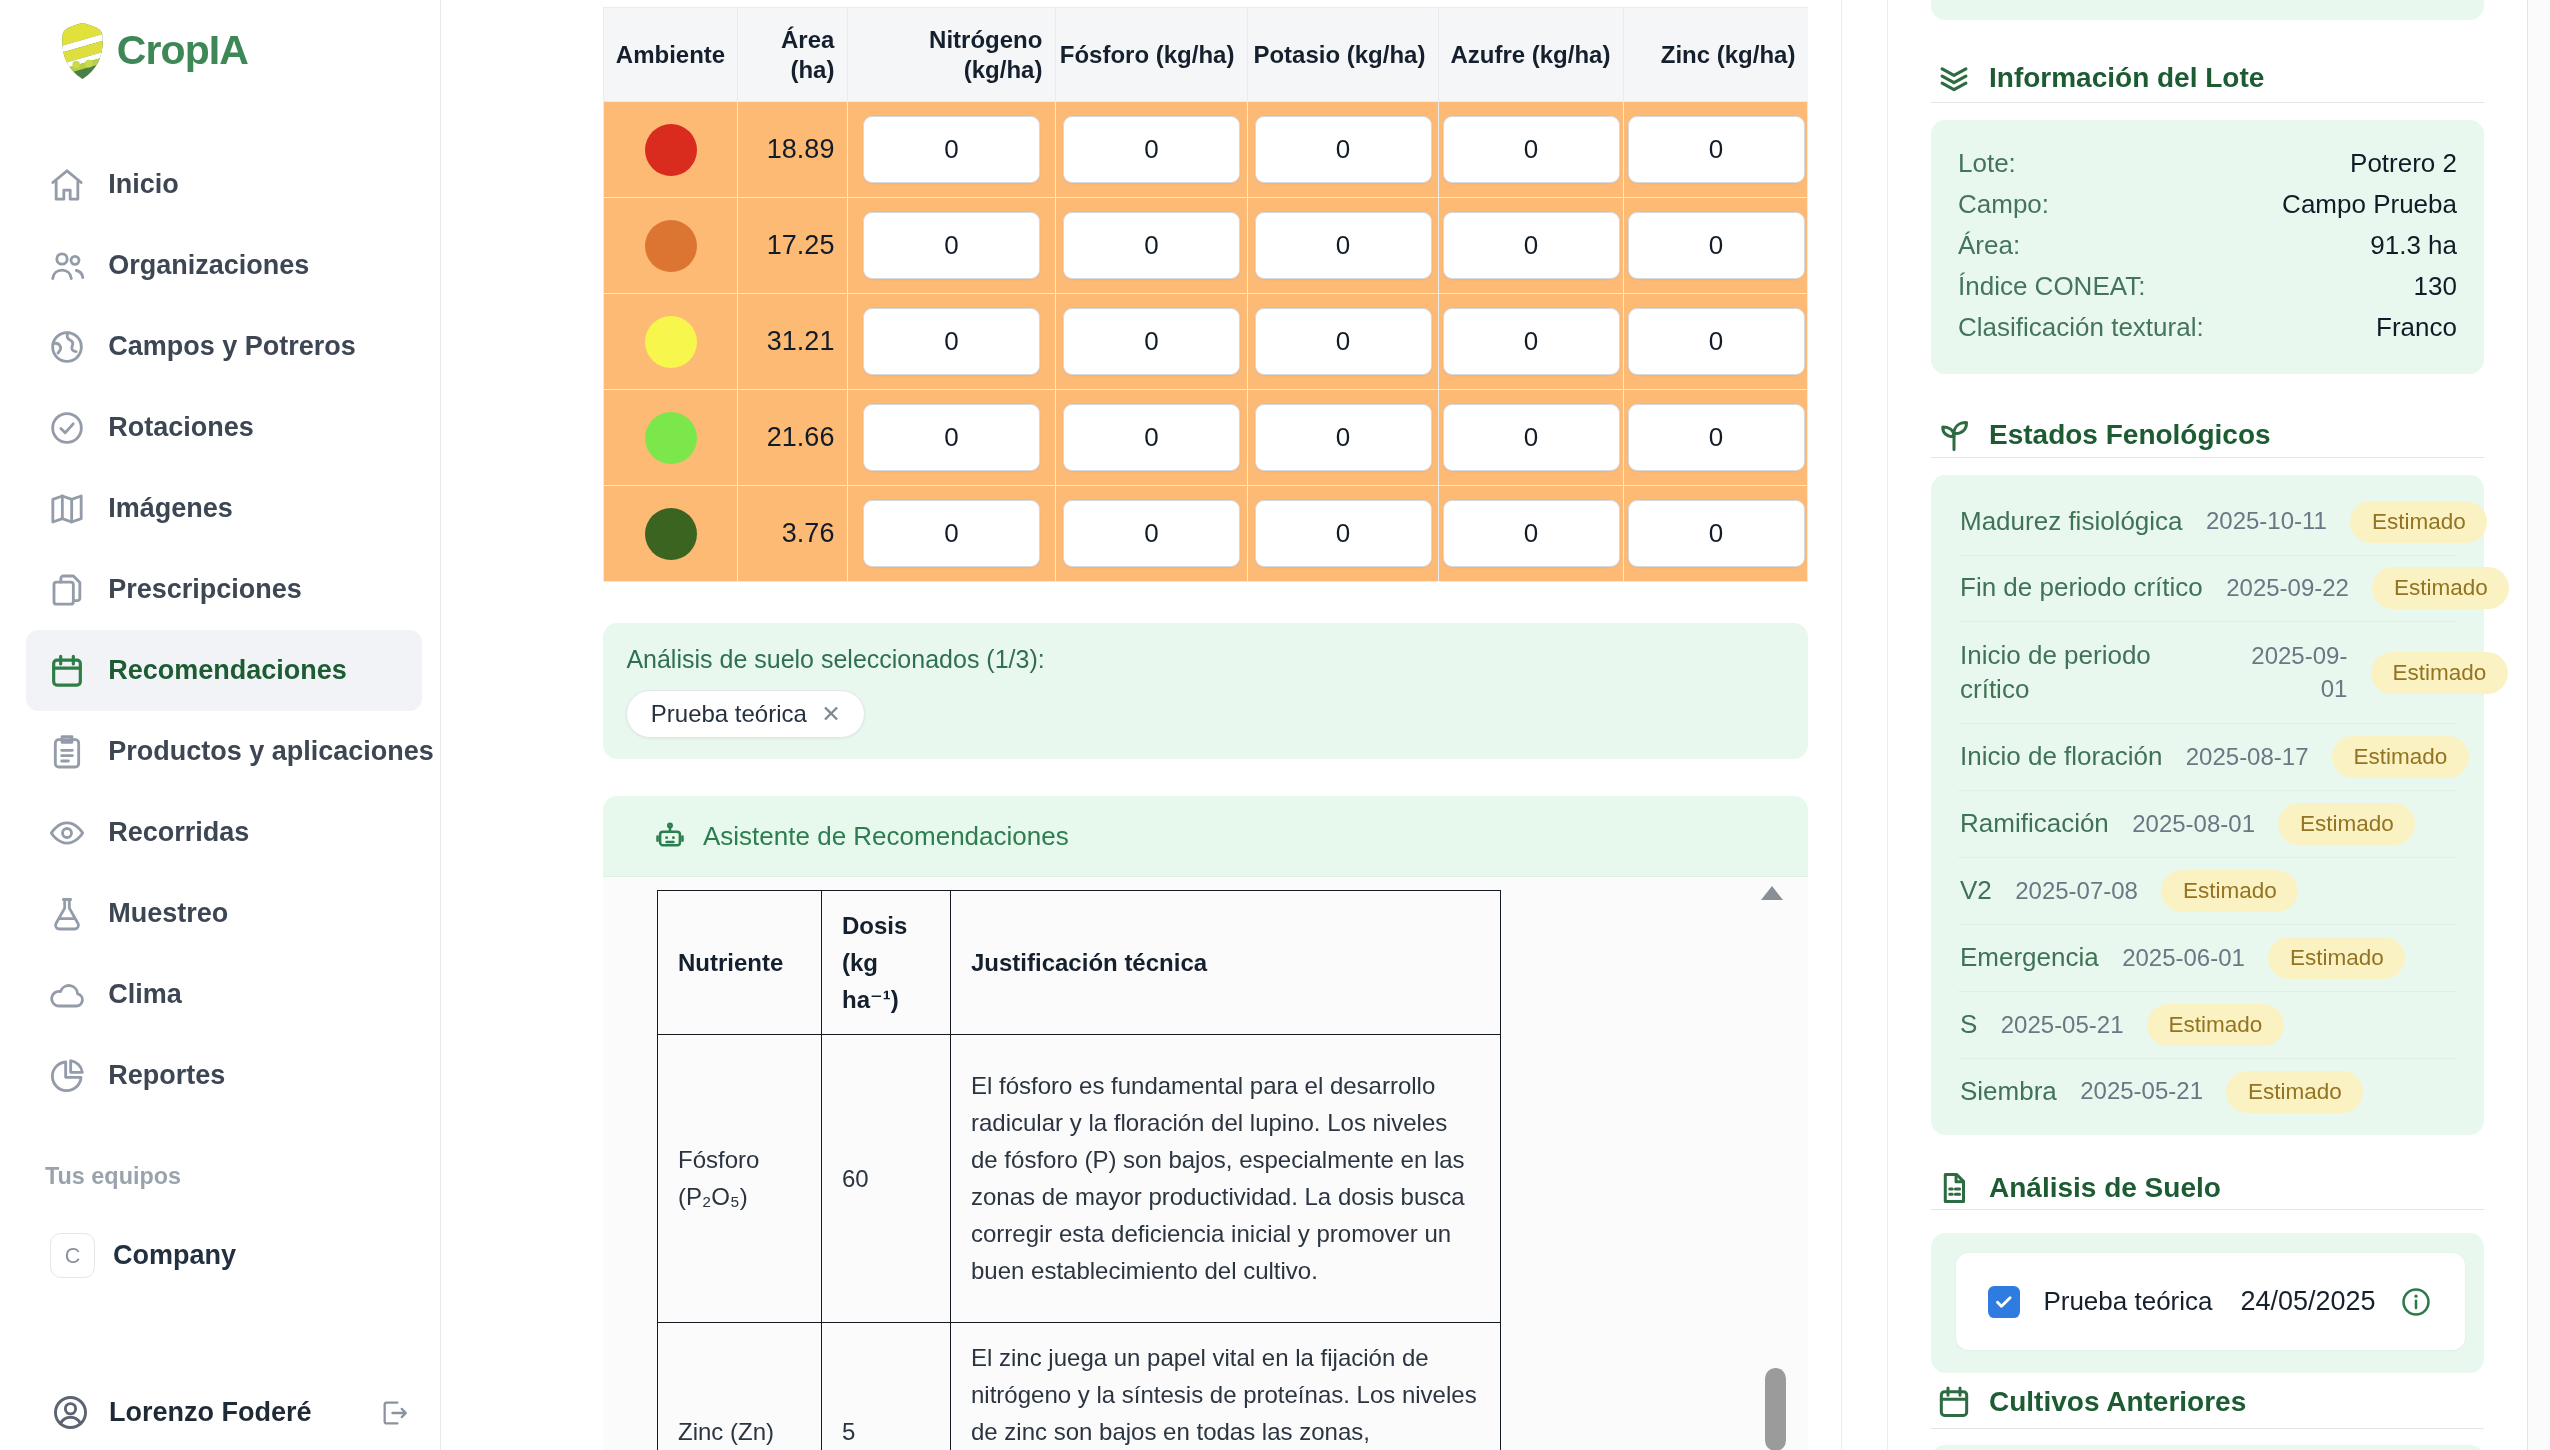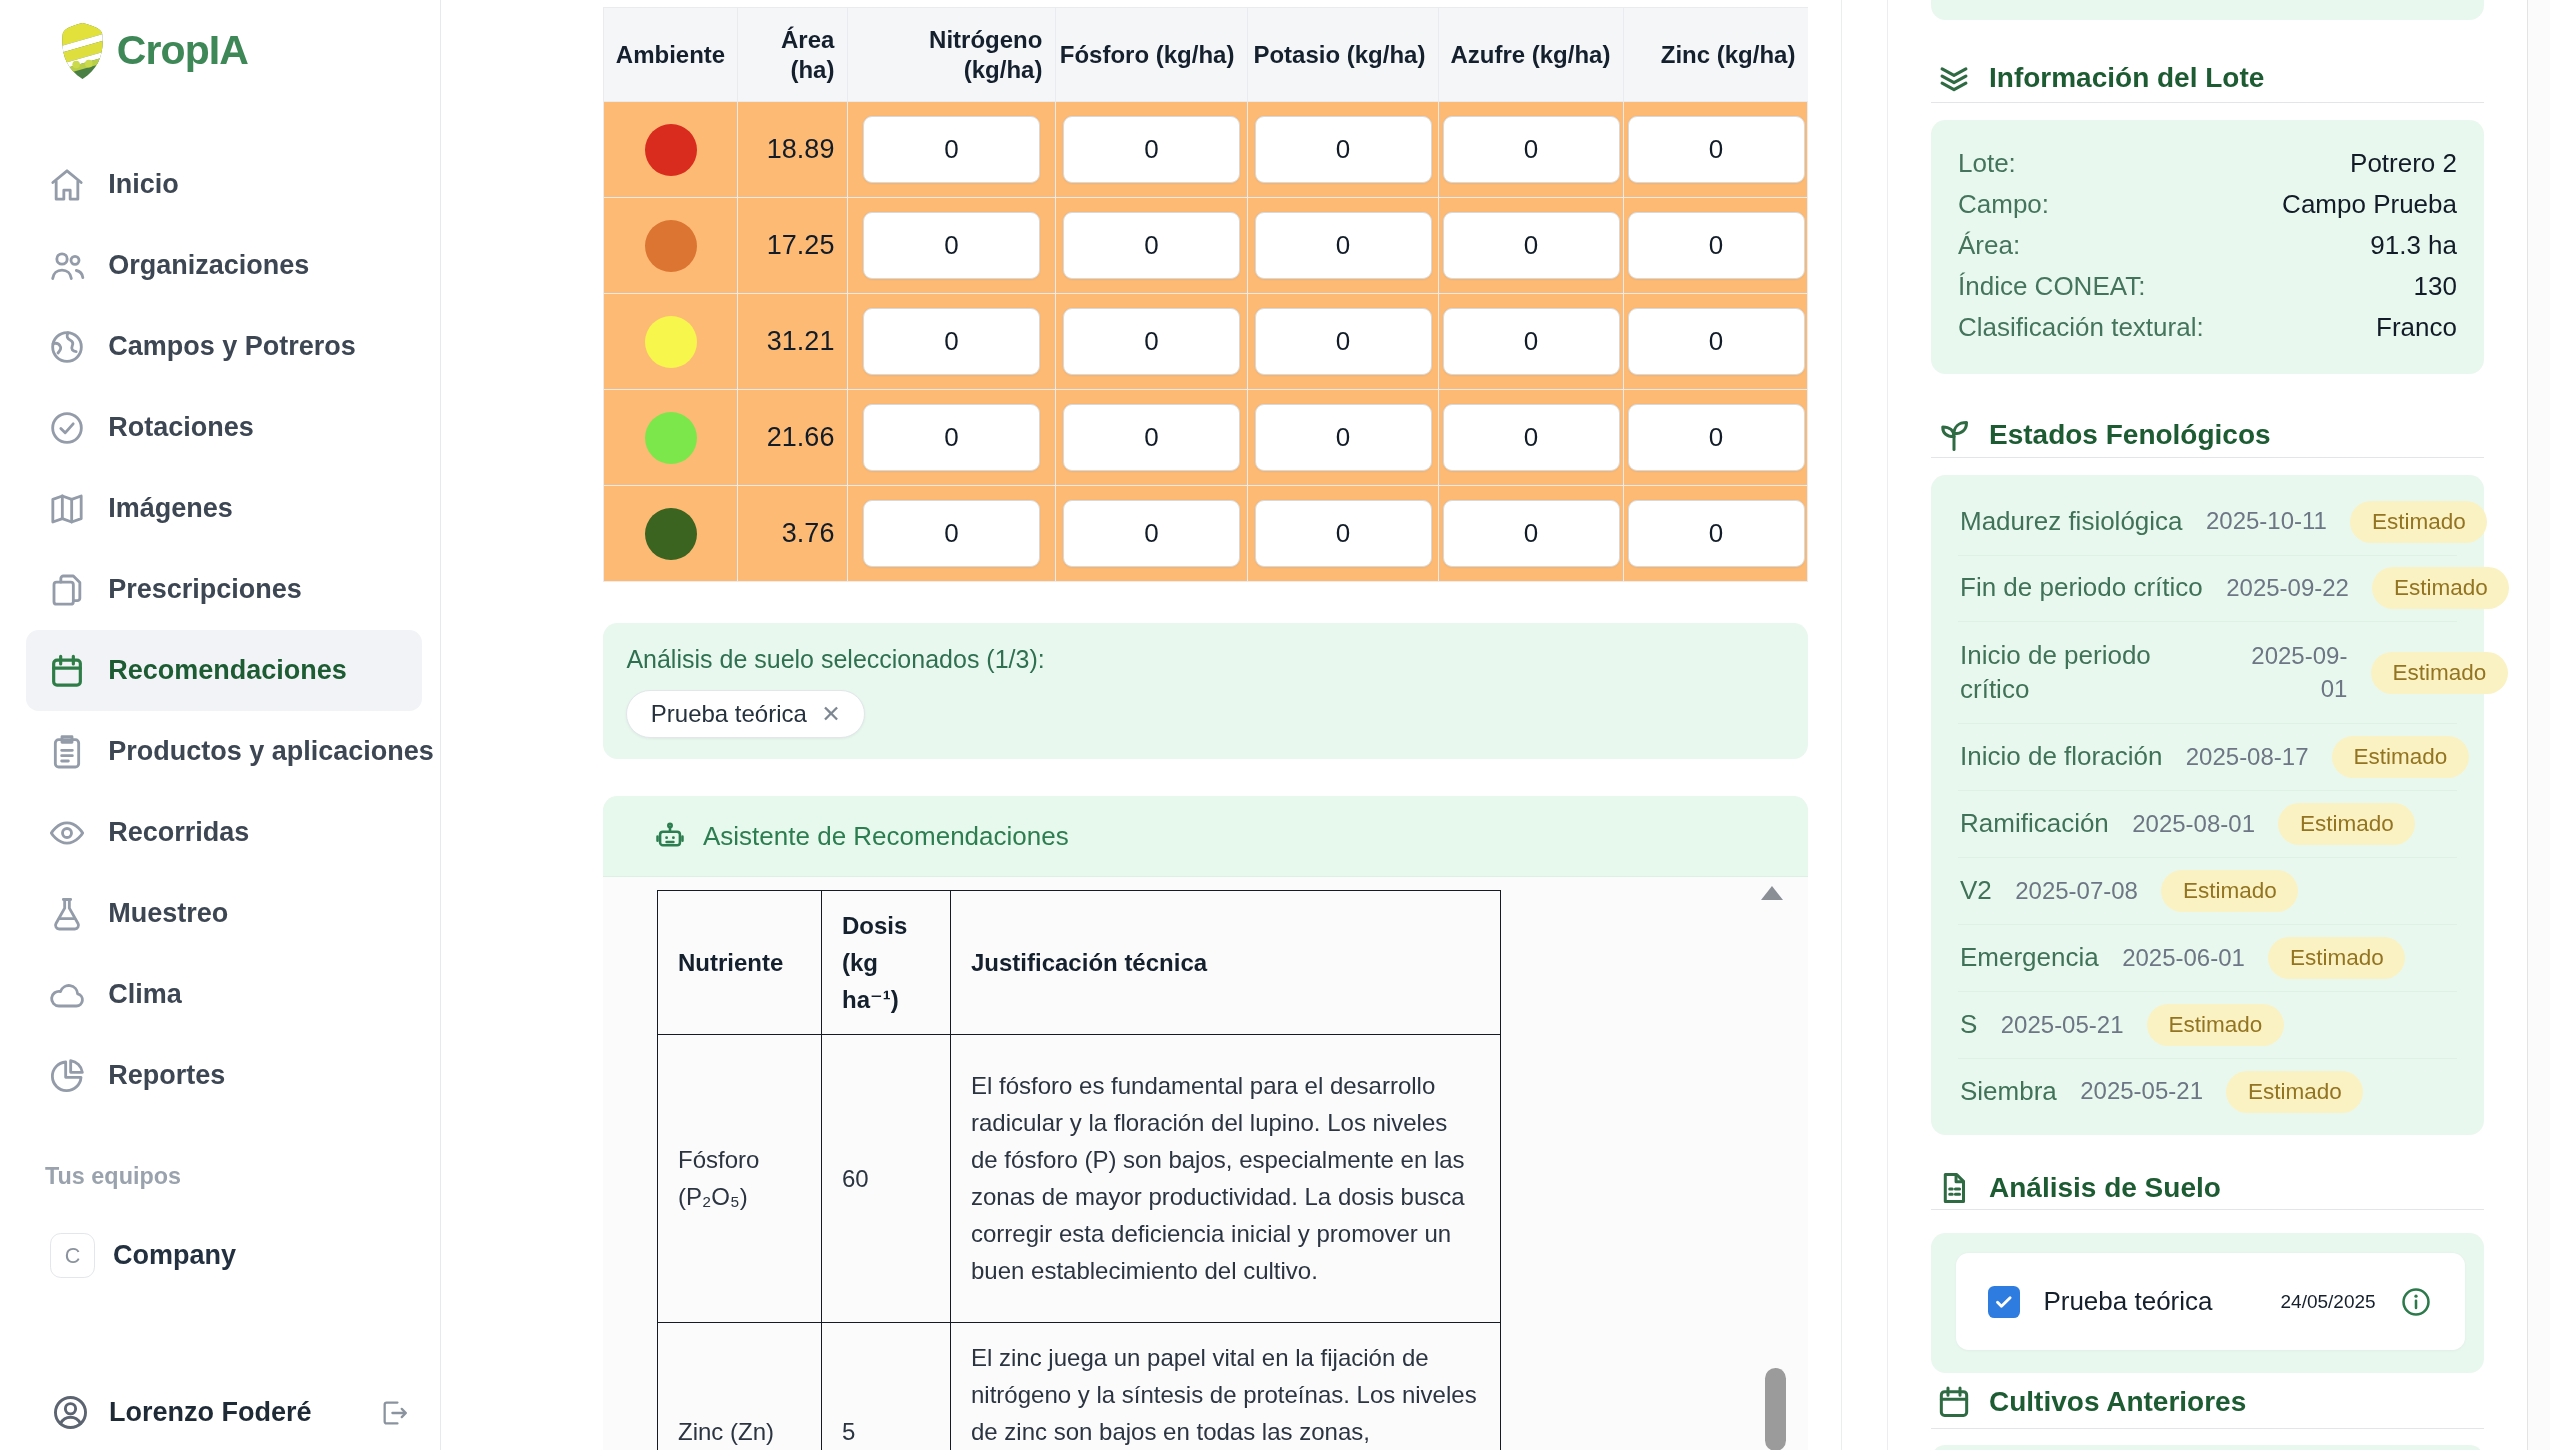--- a/index.html
+++ b/index.html
@@ -101,21 +101,21 @@
   .ph-row.tall .pl{width:245px;}
   .ph-row.tall .pd{width:119px;text-align:right;}
   .ph-badge{background:#faf2c2;color:#937422;font-size:22.5px;padding:8px 21.6px;border-radius:898px;flex:none;}
   .ph-sep{height:0.9px;background:#dff0e5;margin:0 27px;}
 
   .soil-inner{position:absolute;left:25px;top:20px;width:509px;height:97px;background:#fff;border-radius:12.6px;
     display:flex;align-items:center;padding:0 32px;box-sizing:border-box;box-shadow:0 0.9px 2.7px rgba(20,30,40,.04);}
   .cb{width:32px;height:32px;border-radius:6.3px;display:flex;align-items:center;justify-content:center;flex:none;}
   .cb svg{width:21.6px;height:21.6px;}
   .soil-name{font-size:26px;color:#16202c;margin-left:23.4px;flex:1;}
-  .soil-date{font-size:19px;color:#16202c;margin-right:23.4px;}
+  .soil-date{font-size:27px;color:#16202c;margin-right:23.4px;}
   .info-ic{width:34px;height:34px;color:#2c7a4b;display:flex;flex:none;cursor:pointer;}
 
   .scrollzone{position:absolute;right:0;top:0;width:21.6px;height:1451px;background:#fbfbfb;border-left:0.9px solid #e4e4e4;}
   svg{display:block;width:100%;height:100%;}
 </style>
 </head>
 <body>
 
 <div class="sidebar">
   <div class="logo">

